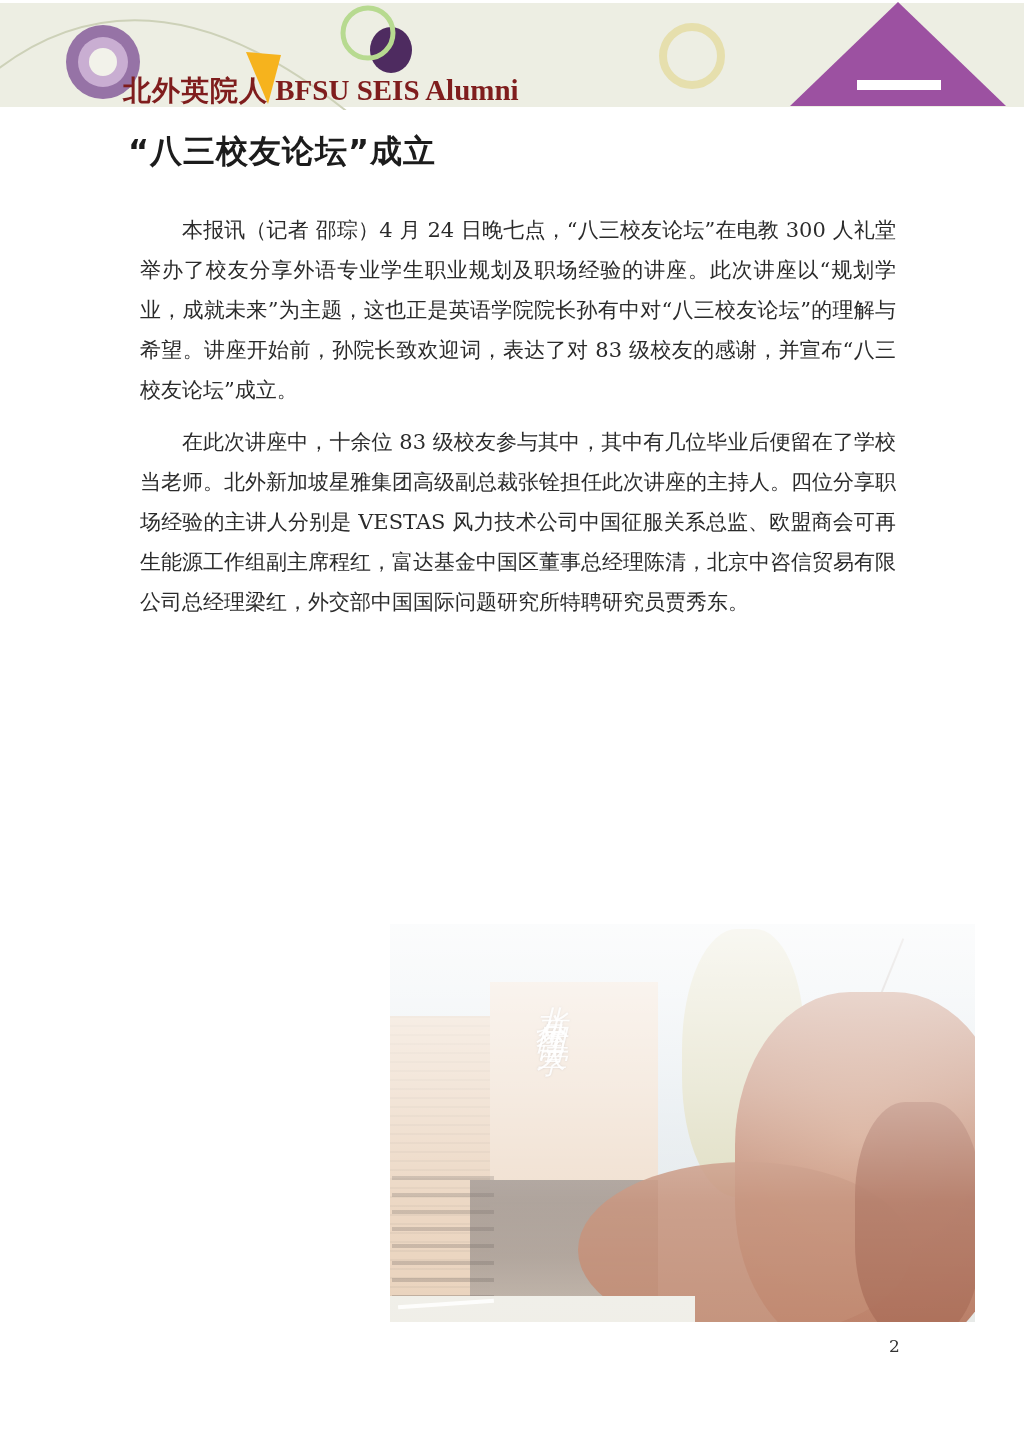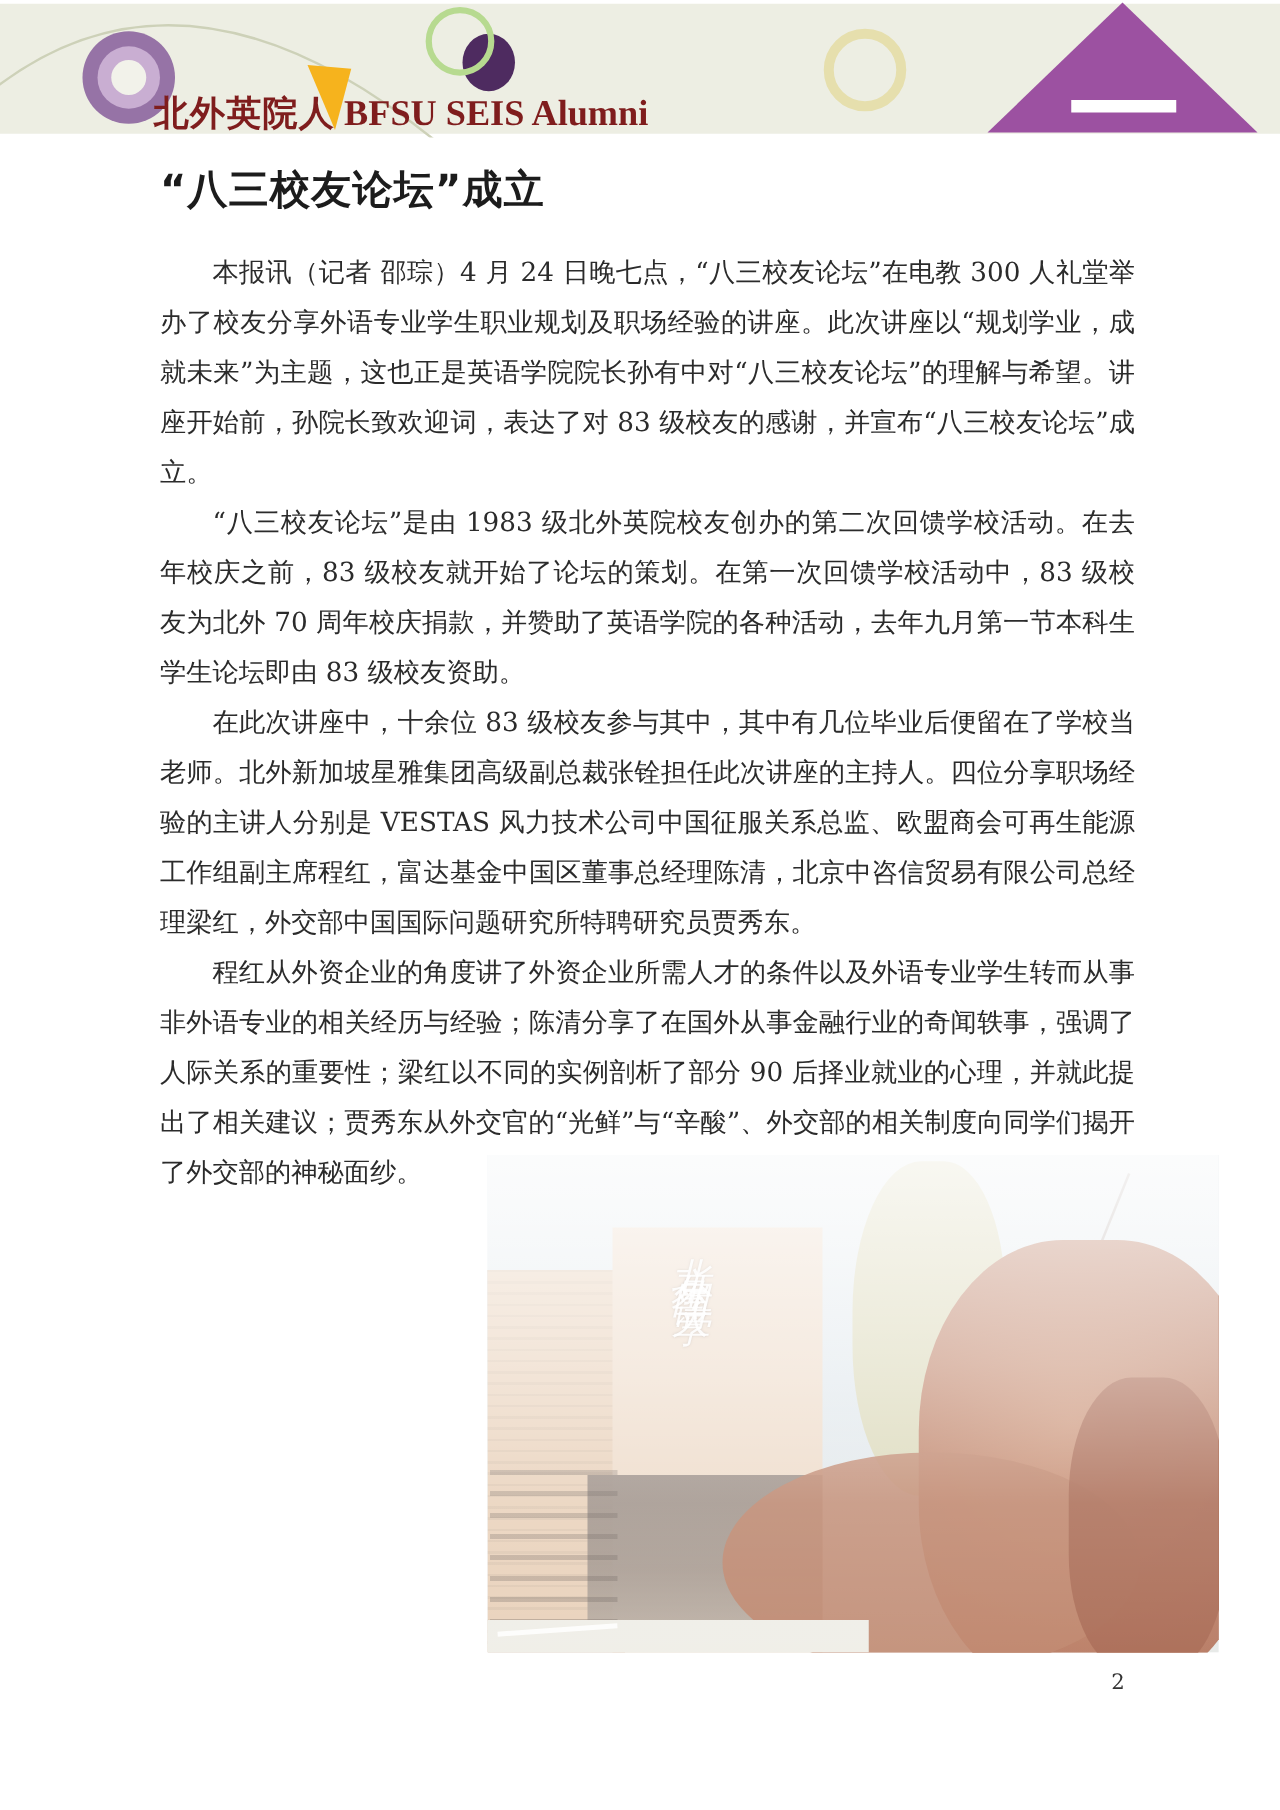--- a/index.html
+++ b/index.html
@@ -27,21 +27,21 @@
   .title{
     position:absolute;left:128px;top:130px;width:780px;z-index:2;
     text-align:left;
     font-family:"DejaVu Sans","Liberation Sans",sans-serif;
     font-weight:bold;font-size:32px;color:#1c1c1c;letter-spacing:1px;
   }
   .bodytext{
     position:absolute;left:128px;top:198px;width:780px;z-index:2;
     font-size:21px;line-height:40px;color:#2b2b2b;text-align:justify;
   }
-  .para{margin:0;text-indent:2em;}
+  .para{margin:12px;text-indent:2em;}
   
   .photo{position:absolute;left:390px;top:924px;width:585px;height:398px;overflow:hidden;z-index:1;}
   .photo *{position:absolute;}
   .ph-sky{left:0;top:0;right:0;bottom:0;background:linear-gradient(180deg,#e7ecef 0%,#d9e2e8 45%,#e1e4e2 100%);}
   .ph-tree-yellow{left:292px;top:5px;width:122px;height:268px;background:#d3cfa6;border-radius:45% 40% 40% 45%;opacity:.95;}
   .ph-bldg-left{left:0;top:92px;width:110px;height:306px;background:#e4c7ab;}
   .ph-bldg-left:after{content:"";position:absolute;left:0;top:0;right:0;bottom:0;
     background:repeating-linear-gradient(180deg,rgba(0,0,0,.05) 0 2px,transparent 2px 9px);}
   .ph-bldg-mid{left:100px;top:58px;width:168px;height:340px;background:#ead3bd;}
   .ph-bldg-dark{left:80px;top:256px;width:188px;height:126px;opacity:.9;
@@ -100,18 +100,16 @@
   <div class="ph-tree-red-low"></div>
   <div class="ph-tree-red-dark"></div>
   <div class="ph-ground"></div>
   <div class="ph-curb"></div>
   <div class="ph-sign">北京外国语大学</div>
   <div class="ph-fade"></div>
 </div>
 
 <div class="bodytext">
   <p class="para">本报讯（记者 邵琮）4 月 24 日晚七点，“八三校友论坛”在电教 300 人礼堂举办了校友分享外语专业学生职业规划及职场经验的讲座。此次讲座以“规划学业，成就未来”为主题，这也正是英语学院院长孙有中对“八三校友论坛”的理解与希望。讲座开始前，孙院长致欢迎词，表达了对 83 级校友的感谢，并宣布“八三校友论坛”成立。</p>
-  <p class="para">“八三校友论坛”是由 1983 级北外英院校友创办的第二次回馈学校活动。在去年校庆之前，83 级校友就开始了论坛的策划。在第一次回馈学校活动中，83 级校友为北外 70 周年校庆捐款，并赞助了英语学院的各种活动，去年九月第一节本科生学生论坛即由 83 级校友资助。</p>
   <p class="para">在此次讲座中，十余位 83 级校友参与其中，其中有几位毕业后便留在了学校当老师。北外新加坡星雅集团高级副总裁张铨担任此次讲座的主持人。四位分享职场经验的主讲人分别是 VESTAS 风力技术公司中国征服关系总监、欧盟商会可再生能源工作组副主席程红，富达基金中国区董事总经理陈清，北京中咨信贸易有限公司总经理梁红，外交部中国国际问题研究所特聘研究员贾秀东。</p>
-  <p class="para">程红从外资企业的角度讲了外资企业所需人才的条件以及外语专业学生转而从事非外语专业的相关经历与经验；陈清分享了在国外从事金融行业的奇闻轶事，强调了人际关系的重要性；梁红以不同的实例剖析了部分 90 后择业就业的心理，并就此提出了相关建议；贾秀东从外交官的“光鲜”与“辛酸”、外交部的相关制度向同学们揭开了外交部的神秘面纱。</p>
 </div>
 
 <div class="pagenum">2</div>
 
 </body></html>

